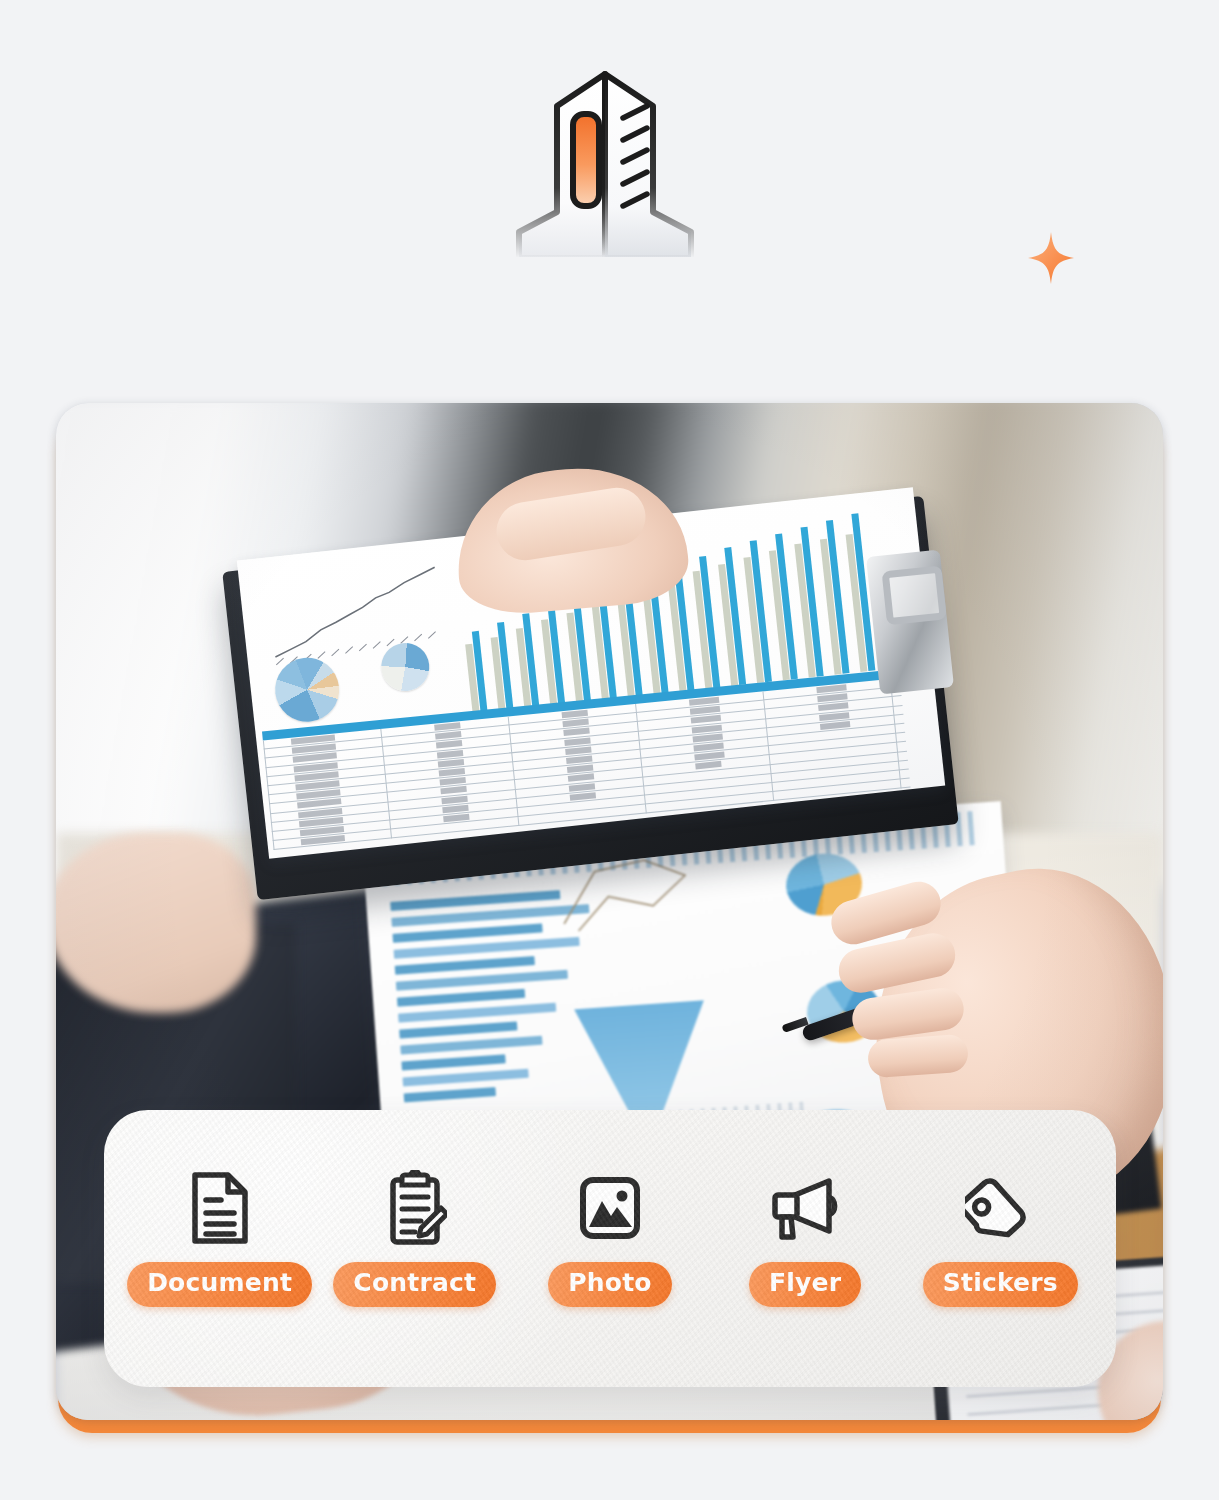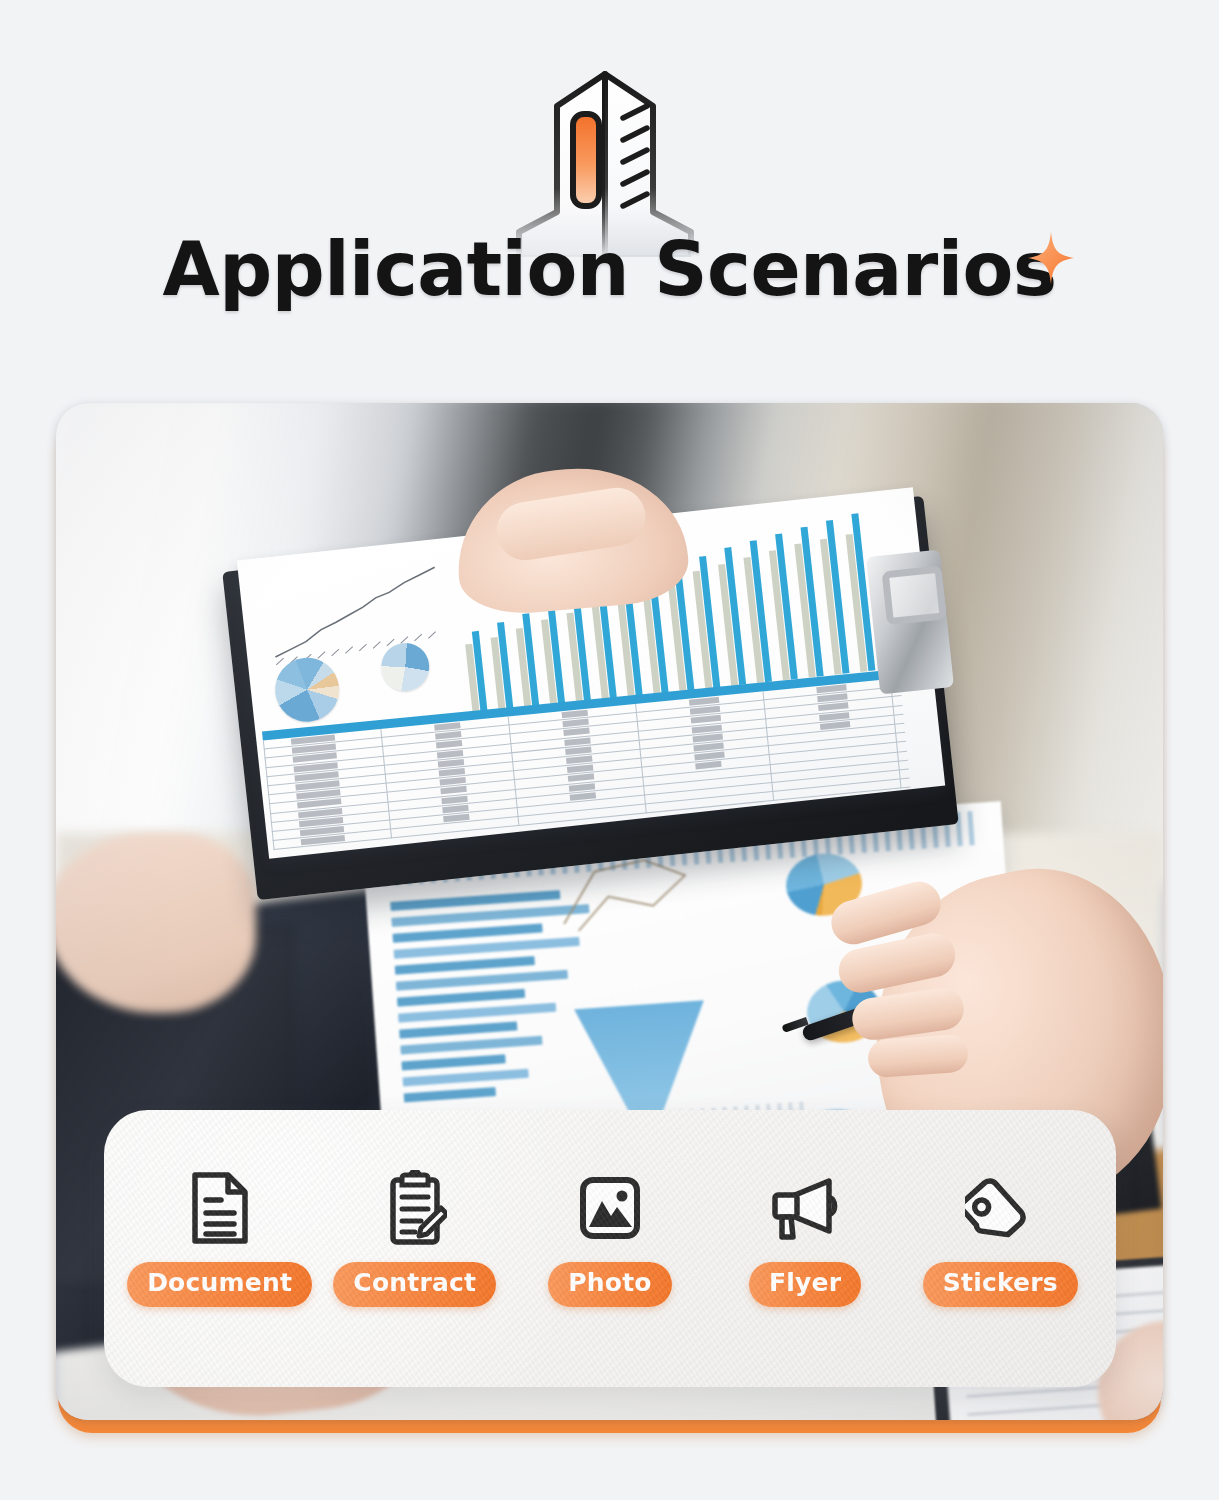--- a/index.html
+++ b/index.html
@@ -451,23 +451,20 @@
       <g stroke="#1c1c1c" stroke-width="5.5" stroke-linecap="round">
         <line x1="128" y1="56" x2="152" y2="44"></line>
         <line x1="128" y1="78" x2="152" y2="66"></line>
         <line x1="128" y1="100" x2="152" y2="88"></line>
         <line x1="128" y1="122" x2="152" y2="110"></line>
         <line x1="128" y1="144" x2="152" y2="132"></line>
       </g>
     </svg>
   </div>
 
-  <div class="title-row">
-    <span class="page-title">Application Scenarios</span>
-  </div>
 
   <div class="sparkle">
     <svg viewBox="0 0 46 52" width="46" height="52">
       <defs>
         <linearGradient id="gSpark" x1="0" y1="0" x2="1" y2="1">
           <stop offset="0%" stop-color="#fbb27e"></stop>
           <stop offset="55%" stop-color="#f99051"></stop>
           <stop offset="100%" stop-color="#f4762a"></stop>
         </linearGradient>
       </defs>

